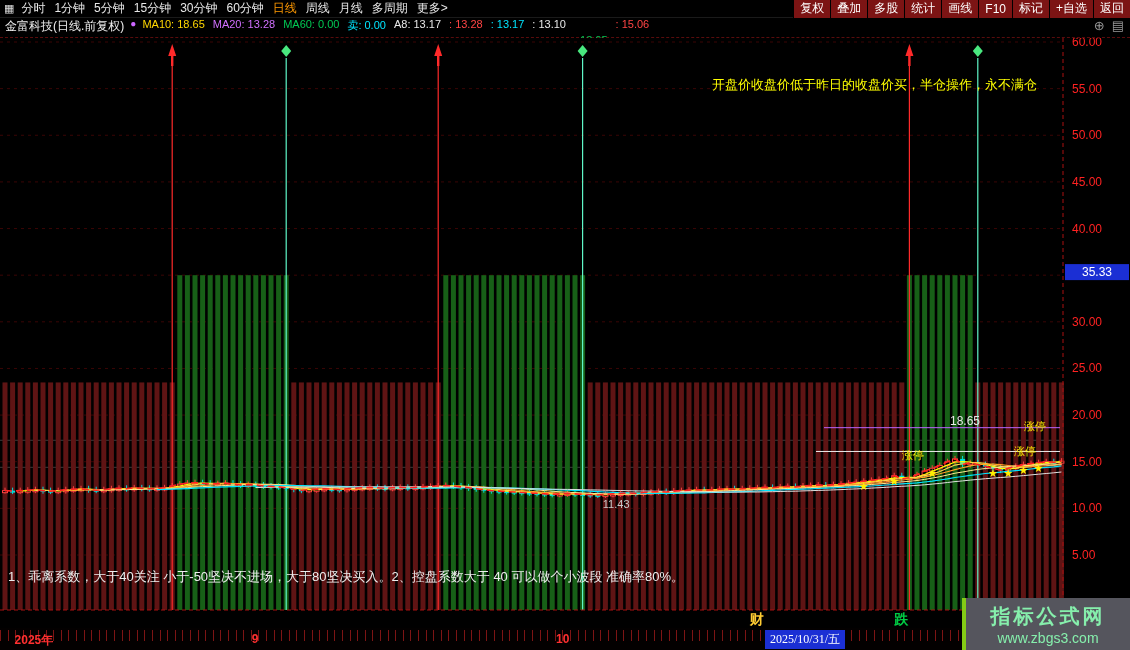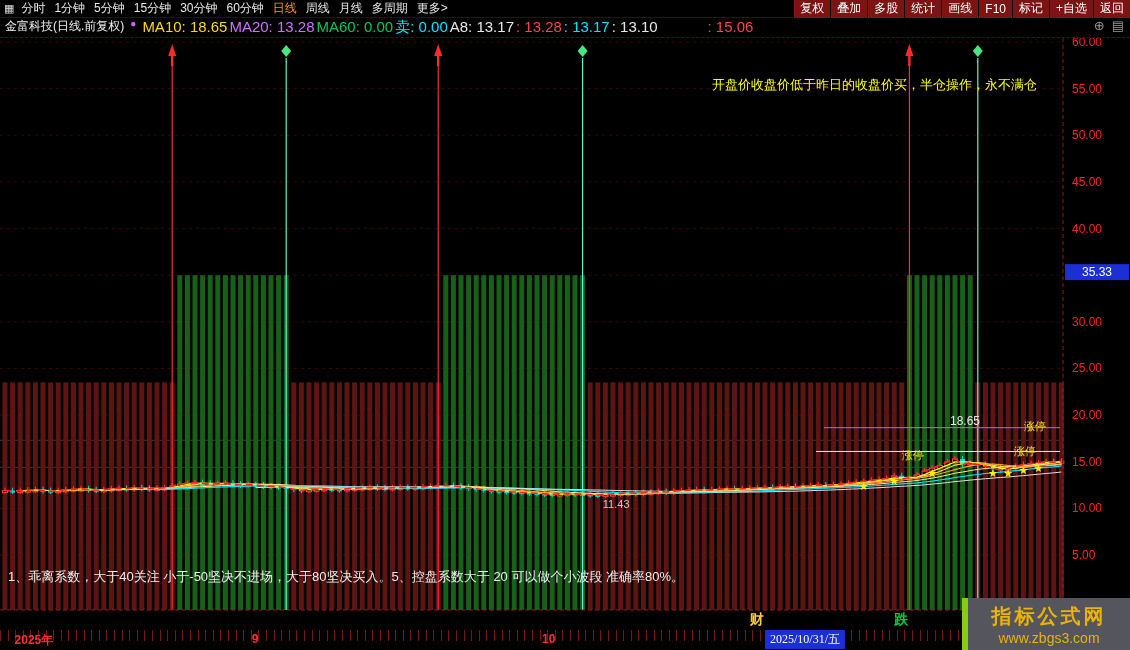--- a/index.html
+++ b/index.html
@@ -7,31 +7,31 @@
   body{background:#000;font-family:"Liberation Sans","DejaVu Sans",sans-serif;position:relative}
   .menubar{height:18px;display:flex;align-items:center;background:#000;color:#e8e8e8;font-size:12px;border-bottom:1px solid #1a1a1a}
   .win-icon{color:#ddd;margin:0 7px 0 4px;font-size:11px}
   .periods{display:flex;gap:9px;white-space:nowrap}
   .mitem{cursor:pointer}
   .mitem.active{color:#ff9900}
   .actions{margin-left:auto;display:flex;height:29px}
   .aitem{background:#7c1414;color:#fff;font-size:12px;padding:1px 6px;border-left:1px solid #000;display:flex;align-items:center;cursor:pointer;white-space:nowrap}
   .titlebar{height:20px;display:flex;align-items:flex-start;background:#000;font-size:12px;color:#eee;gap:6px;padding-left:5px;position:relative;border-bottom:1px dashed #5a0c0c}
   .dot{color:#cc66ff;font-size:10px}
-  .indicators{display:flex;gap:2px;font-size:15px;white-space:nowrap}
+  .indicators{display:flex;gap:8px;font-size:11px;white-space:nowrap}
   .tb-icons{position:absolute;right:6px;color:#999;font-size:13px;display:flex;gap:7px}
   .chart{position:relative;width:1130px;height:590px;background:#000}
   .chart svg{display:block;font-family:inherit}
   .note-top{position:absolute;left:712px;top:38px;color:#ffff00;font-size:13px;white-space:nowrap}
   .note-bottom{position:absolute;left:8px;top:530px;color:#ededed;font-size:13px;white-space:nowrap}
   .xaxis{position:relative;height:22px;background:#030000}
   .xticks{position:absolute;left:0;top:2px;width:1063px;height:11px;background:repeating-linear-gradient(90deg,#7d1414 0,#7d1414 1px,transparent 1px,transparent 7.6px)}
   .xlabel{position:absolute;top:4px;color:#ff3030;font-size:12px;font-weight:bold}
   .xdate{position:absolute;top:2px;background:#1b2fd4;color:#fff;font-size:12px;padding:1px 5px;white-space:nowrap}
-  .watermark{position:absolute;right:0;bottom:0;width:168px;height:52px;background:#55555d;border-left:6px solid #84cc16;display:flex;flex-direction:column;align-items:center;justify-content:center;color:#eab308;z-index:10}
+  .watermark{position:absolute;right:0;bottom:0;width:168px;height:52px;background:#55555d;border-left:4px solid #84cc16;display:flex;flex-direction:column;align-items:center;justify-content:center;color:#86efac;z-index:10}
   .wm1{font-size:20px;font-weight:bold;letter-spacing:3px}
   .wm2{font-size:14px}
 </style>
 </head>
 <body>
 
 <div class="menubar">
   <span class="win-icon">▦</span>
   <div class="periods" id="period-list">
       <span class="mitem">分时</span>
@@ -581,27 +581,27 @@
         <text x="1072" y="334.45454545454544" fill="#ff2222" font-size="12">25.00</text>
         <text x="1072" y="381.09090909090907" fill="#ff2222" font-size="12">20.00</text>
         <text x="1072" y="427.72727272727275" fill="#ff2222" font-size="12">15.00</text>
         <text x="1072" y="474.3636363636364" fill="#ff2222" font-size="12">10.00</text>
         <text x="1072" y="521" fill="#ff2222" font-size="12">5.00</text>
         <rect x="1065" y="226.1038181818182" width="64" height="16" fill="#1b2fd4"></rect>
         <text x="1097" y="238.1038181818182" fill="#fff" font-size="12" text-anchor="middle">35.33</text>
       </g>
     </svg>
   <div class="note-top">开盘价收盘价低于昨日的收盘价买，半仓操作，永不满仓</div>
-  <div class="note-bottom">1、乖离系数，大于40关注 小于-50坚决不进场，大于80坚决买入。5、控盘系数大于 20 可以做个小波段 准确率80%。</div>
+  <div class="note-bottom">1、乖离系数，大于40关注 小于-50坚决不进场，大于80坚决买入。2、控盘系数大于 40 可以做个小波段 准确率80%。</div>
 </div>
 
 <div class="xaxis" id="xaxis">
   <div class="xticks"></div>
 <span class="xlabel" style="left: 8.6px; margin-left: 6px;">2025年</span>
     <span class="xlabel" style="left: 251.8px;">9</span>
-    <span class="xlabel" style="left: 542px;">10</span>
+    <span class="xlabel" style="left: 556px;">10</span>
     <span class="xdate" style="left: 765px; font-family: Liberation Serif, serif;">2025/10/31/五</span>
   </div>
 
 <div class="watermark">
   <div class="wm1">指标公式网</div>
   <div class="wm2">www.zbgs3.com</div>
 </div>
 
 </body></html>

